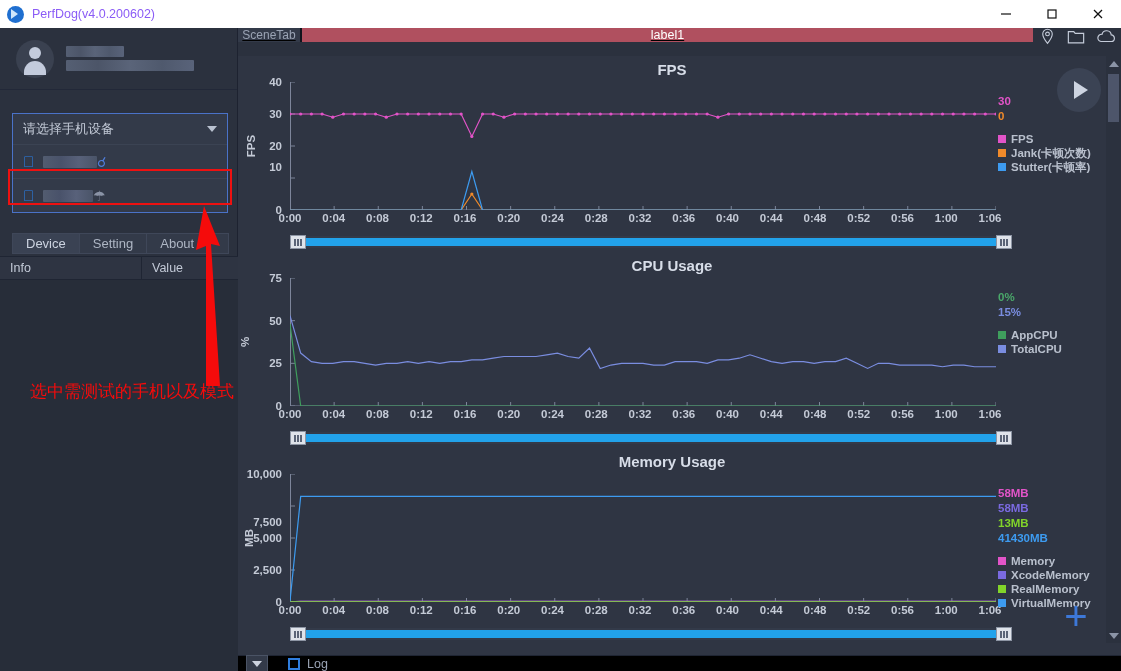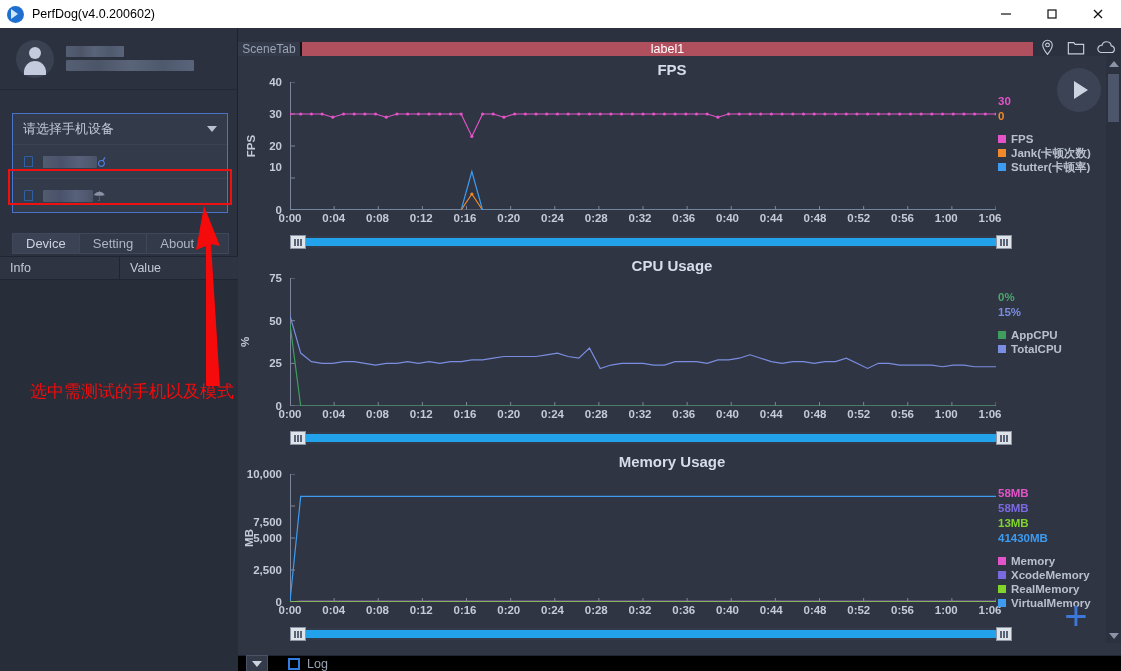--- a/index.html
+++ b/index.html
@@ -13,21 +13,21 @@
   
   .titlebar {
     position: absolute; left: 0; top: 0; width: 1121px; height: 28px;
     background: #ffffff; display: flex; align-items: center;
   }
   .tb-logo { width: 17px; height: 17px; margin-left: 7px; border-radius: 50%;
     background: #1f6fd0; position: relative; overflow: hidden; }
   .tb-logo::after { content: ""; position: absolute; left: 4px; top: 3.5px;
     width: 0; height: 0; border-left: 7px solid #cfe6fb;
     border-top: 5px solid transparent; border-bottom: 5px solid transparent; }
-  .tb-title { margin-left: 8px; font-size: 12.5px; color: #000000; }
+  .tb-title { margin-left: 8px; font-size: 12.5px; color: #8b5cf6; }
   .tb-spacer { flex: 1; }
   .wbtn { width: 46px; height: 28px; display: flex; align-items: center;
     justify-content: center; color: #111; }
   .wbtn svg { display: block; }
 
   
   .sidebar { position: absolute; left: 0; top: 28px; width: 238px; height: 643px;
     background: #2b313e; border-right: 1px solid #1d2230; }
   .user-box { height: 62px; display: flex; align-items: center;
     border-bottom: 1px solid #222838; padding-left: 16px; }
@@ -66,35 +66,35 @@
   .tabs { position: absolute; left: 12px; top: 205px; display: flex; border-radius: 10px; }
   .tab { padding: 2px 13px; font-size: 13px; color: #aeb6c4;
     background: #333a49; border: 1px solid #3f4759; margin-right: -1px; }
   .tab.active { background: #3a4253; color: #ccd3e0; }
   .tab-filler { width: 22px; background: #333a49; border: 1px solid #3f4759; }
 
   .table-head { position: absolute; left: 0; top: 228px; width: 238px; height: 24px;
     display: flex; background: #2e3442; border-top: 1px solid #1f2533;
     border-bottom: 1px solid #1f2533; }
   .th { font-size: 12.5px; color: #c3cad7; padding: 4px 0 0 10px; }
-  .th-info { width: 120px; border-right: 1px solid #1f2533; }
+  .th-info { width: 142px; border-right: 1px solid #1f2533; }
   .th-value { flex: 1; }
   .table-body { position: absolute; left: 0; top: 252px; width: 238px;
     height: 391px; background: #272d39; }
 
   .annot { position: absolute; left: 30px; top: 352px; color: #f50b0b;
     font-size: 17px; font-family: "DejaVu Sans", sans-serif; white-space: nowrap; }
   .arrow { position: absolute; left: 176px; top: 178px; width: 60px; height: 180px;
     pointer-events: none; }
 
   
   .main { position: absolute; left: 238px; top: 28px; width: 883px; height: 643px;
     background: #2f3543; }
-  .scenebar { height: 28px; display: flex; align-items: flex-end;
-    background: #2b313e; }
+  .scenebar { height: 28px; display: flex; align-items: flex-start;
+    background: #2b313e; text-decoration: underline; }
   .scenetab { width: 64px; display: flex; align-items: center;
     justify-content: center; font-size: 12px; color: #9aa3b4; background: #333a49;
     border-right: 2px solid #11141c; }
   .labelbar { flex: 1; background: #b0505f; display: flex; align-items: center;
     justify-content: center; font-size: 12.5px; color: #ffffff; }
   .sb-icons { width: 88px; display: flex; align-items: center;
     justify-content: space-around; color: #c5ccda; }
   .sb-icons svg { display: block; }
 
   .charts { position: absolute; left: 0; top: 28px; width: 868px; height: 587px;

